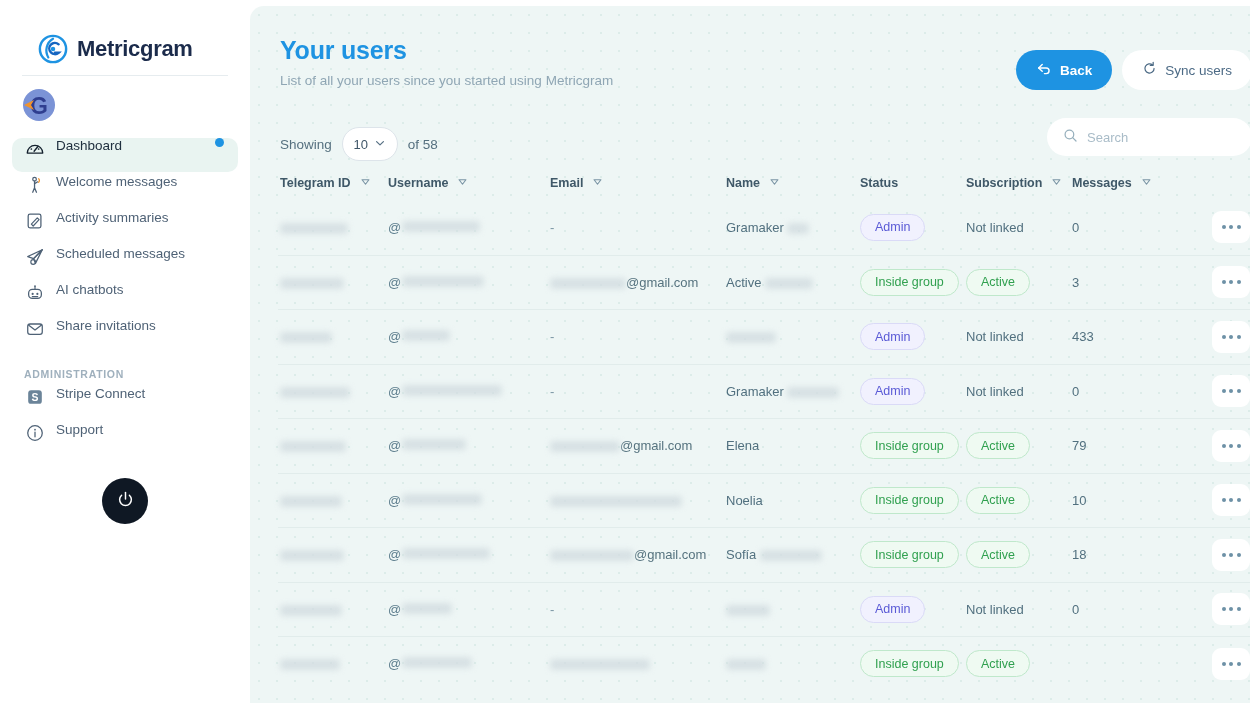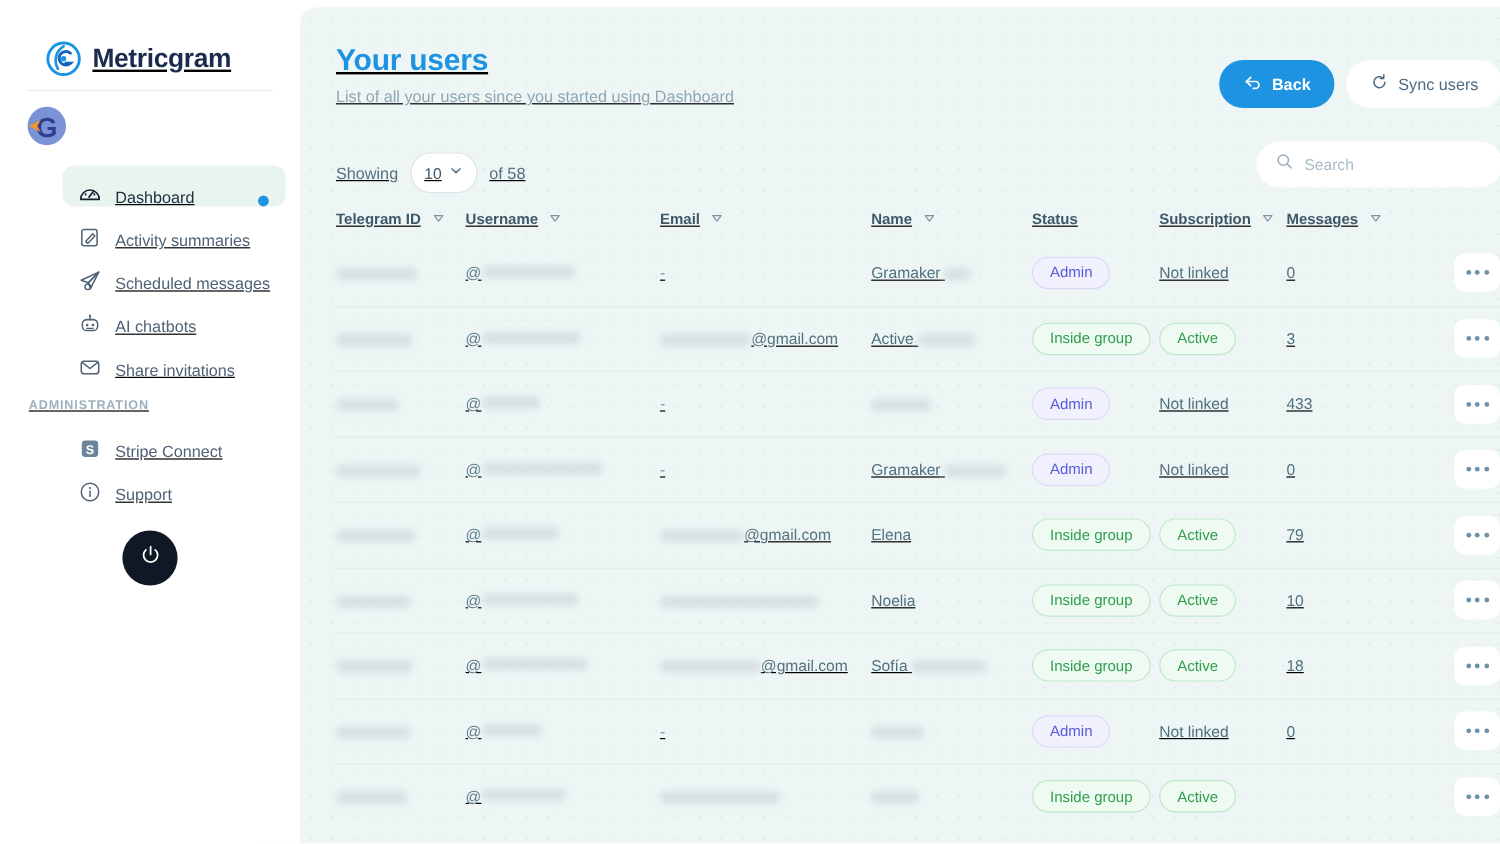--- a/index.html
+++ b/index.html
@@ -2,21 +2,21 @@
 <html><head>
 <meta charset="utf-8">
 <style>
   * { box-sizing: border-box; margin: 0; padding: 0; }
   html, body {
     width: 1250px; height: 703px;
     font-family: "Liberation Sans", sans-serif;
     background: #ffffff;
     overflow: hidden;
   }
-  .app { position: relative; width: 1250px; height: 496px; display: flex; background:#404040;text-decoration:underline; }
+  .app { position: relative; width: 1250px; height: 496px; display: flex; background:#404040; }
 
   
   .sidebar {
     width: 250px; height: 703px;
     background: #ffffff;
     flex: 0 0 250px;
     position: relative;
   }
   .brand {
     display: flex; align-items: center; gap: 9px;
@@ -40,23 +40,23 @@
   .ws-select {
     flex: 1; height: 38px; border: 1px solid #dde4ea; border-radius: 19px;
     display: flex; align-items: center; justify-content: center; position: relative;
     background: #fff; cursor: pointer;
   }
   .ws-select-label { font-size: 13.5px; color: #5d7fa8; }
   .ws-chevron { position: absolute; right: 15px; top: 50%; transform: translateY(-50%); }
 
   .nav { padding: 4px 12px 0 12px; }
   .nav-item {
-    display: flex; align-items: flex-end; gap: 11px;
+    display: flex; align-items: flex-start; gap: 11px;
     height: 34px; padding: 0 12px; margin-bottom: 2px;
-    border-radius: 10px; cursor: pointer; position: relative; margin-left: 40px;
+    border-radius: 10px; cursor: pointer; position: relative;
   }
   .nav-item.active { background: #e9f4f1; }
   .nav-label { font-size: 13.5px; color: #4f6276; white-space: nowrap; }
   .nav-item.active .nav-label { color: #20303f; }
   .nav-icon { width: 21px; height: 21px; flex: 0 0 21px; display:flex; align-items:center; justify-content:center; }
   .nav-dot { position: absolute; right: 14px; width: 9px; height: 9px; border-radius: 50%; background: #1e93e2; }
   .nav-section {
     font-size: 10.5px; letter-spacing: 0.7px; color: #9fb0bd; font-weight: bold;
     padding: 14px 12px 6px 12px;
   }
@@ -197,20 +197,31 @@
             <path d="M2.5 15.5 a8.5 8.5 0 0 1 17 0 z" fill="none" stroke="#14202d" stroke-width="1.5" stroke-linejoin="round"></path>
             <circle cx="7" cy="11" r="0.95" fill="#14202d"></circle>
             <circle cx="15" cy="11" r="0.95" fill="#14202d"></circle>
             <path d="M14 8.5 L10 13.5" stroke="#14202d" stroke-width="1.5" stroke-linecap="round"></path>
           </svg>
         </span>
         <span class="nav-label">Dashboard</span>
         <span class="nav-dot"></span>
       </div>
 
+      <div class="nav-item">
+        <span class="nav-icon">
+          <svg viewBox="0 0 22 22" width="20" height="20">
+            <circle cx="10.5" cy="4.6" r="2" fill="none" stroke="#4f6276" stroke-width="1.4"></circle>
+            <path d="M10.5 7 L10.5 14 M10.5 14 L8.5 19 M10.5 14 L12.6 19" fill="none" stroke="#4f6276" stroke-width="1.4" stroke-linecap="round"></path>
+            <path d="M10.5 9.5 L14 7.5" stroke="#4f6276" stroke-width="1.4" stroke-linecap="round"></path>
+            <path d="M15 4 a3 3 0 0 1 0 4" fill="none" stroke="#f0932b" stroke-width="1.3" stroke-linecap="round"></path>
+          </svg>
+        </span>
+        <span class="nav-label">Welcome messages</span>
+      </div>
 
 
       <div class="nav-item">
         <span class="nav-icon">
           <svg viewBox="0 0 22 22" width="20" height="20">
             <rect x="3.5" y="3.5" width="14" height="15" rx="2" fill="none" stroke="#4f6276" stroke-width="1.4"></rect>
             <path d="M7 14.5 L13.5 7.5 L15.5 9.5 L9 16.5 Z" fill="none" stroke="#4f6276" stroke-width="1.3" stroke-linejoin="round"></path>
           </svg>
         </span>
         <span class="nav-label">Activity summaries</span>
@@ -287,21 +298,21 @@
       </div>
 
     </nav>
   </aside>
 
   <div class="main-outer">
   <main class="main">
 
     <div class="main-head">
       <div class="page-title">Your users</div>
-      <div class="page-sub">List of all your users since you started using Dashboard</div>
+      <div class="page-sub">List of all your users since you started using Metricgram</div>
 
       <div class="head-actions">
         <button class="btn btn-primary">
           <span>
             <svg viewBox="0 0 18 18" width="16" height="16">
               <path d="M7 4 L3 7.8 L7 11.6" fill="none" stroke="#ffffff" stroke-width="1.6" stroke-linecap="round" stroke-linejoin="round"></path>
               <path d="M3 7.8 L11.5 7.8 a3.2 3.2 0 0 1 0 6.4 L9.5 14.2" fill="none" stroke="#ffffff" stroke-width="1.6" stroke-linecap="round"></path>
             </svg>
           </span>
           <span>Back</span>

